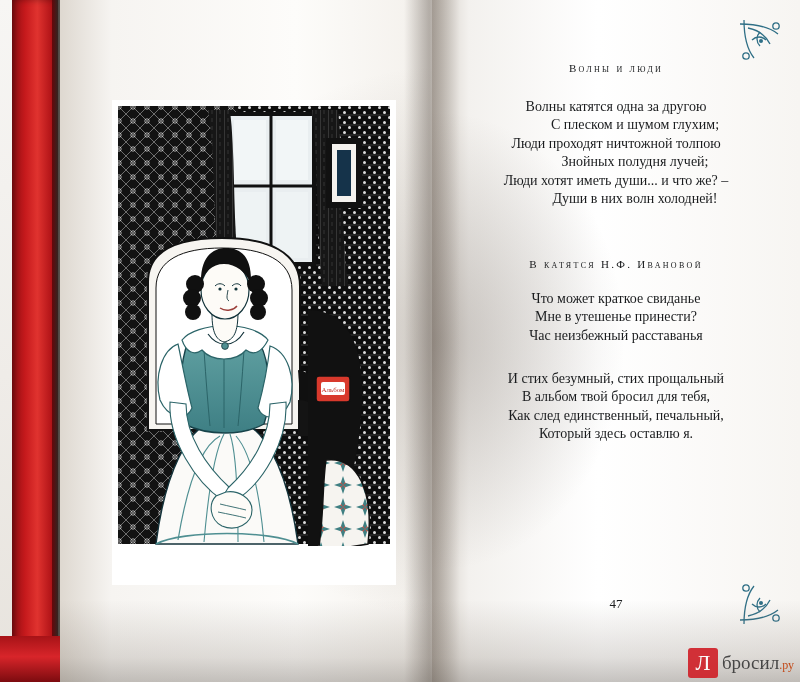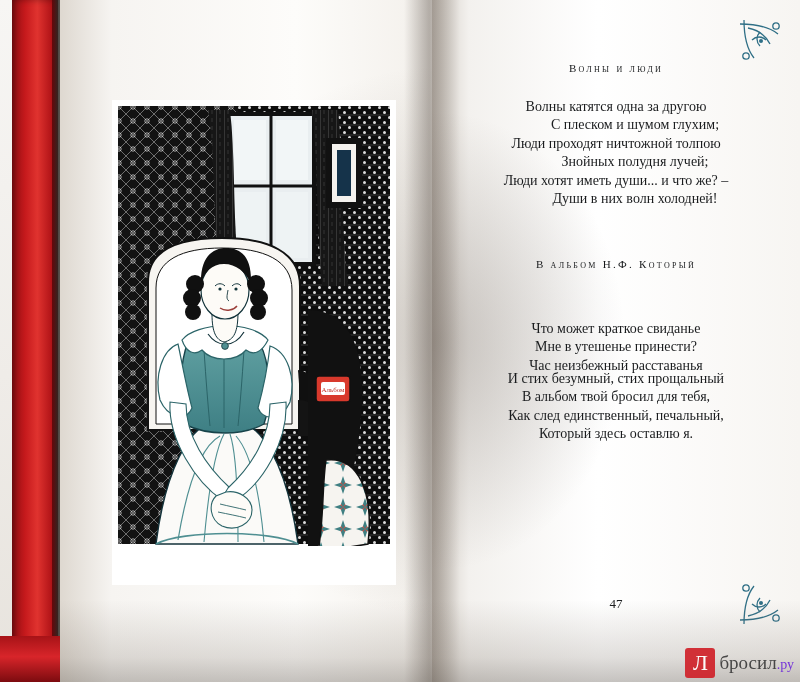--- a/index.html
+++ b/index.html
@@ -162,21 +162,21 @@
     font-size: 22px;
     line-height: 30px;
     text-align: center;
     border-radius: 3px;
   }
   .wm-text {
     font-family: "Liberation Serif", serif;
     font-size: 19px;
     color: #3b3b3b;
   }
-  .wm-text .ru { color: #6d28d9; font-size: 14px; margin-top: 44px; }
+  .wm-text .ru { color: #c2410c; font-size: 12px; margin-top: 44px; }
 </style>
 </head>
 <body>
 
 <div class="photo">
   <div class="backdrop"></div>
 
   <div class="cover"></div>
   <div class="cover-edge"></div>
   <div class="cover-bottom"></div>
@@ -345,23 +345,23 @@
     <div class="poem-block" style="top:98px;">
       <div class="poem-line">Волны катятся одна за другою</div>
       <div class="poem-line indent">С плеском и шумом глухим;</div>
       <div class="poem-line">Люди проходят ничтожной толпою</div>
       <div class="poem-line indent">Знойных полудня лучей;</div>
       <div class="poem-line">Люди хотят иметь души... и что же? –</div>
       <div class="poem-line indent">Души в них волн холодней!</div>
     </div>
 
     <div class="poem-block" style="top:258px;">
-      <div class="poem-title">В альбом Н.Ф. Который</div>
-    </div>
-    <div class="poem-block" style="top:290px;margin-top:30px;">
+      <div class="poem-title">В катятся Н.Ф. Ивановой</div>
+    </div>
+    <div class="poem-block" style="top:290px;">
       <div class="poem-line">Что может краткое свиданье</div>
       <div class="poem-line">Мне в утешенье принести?</div>
       <div class="poem-line">Час неизбежный расставанья</div>
     </div>
     <div class="poem-block" style="top:370px;">
       <div class="poem-line">И стих безумный, стих прощальный</div>
       <div class="poem-line">В альбом твой бросил для тебя,</div>
       <div class="poem-line">Как след единственный, печальный,</div>
       <div class="poem-line">Который здесь оставлю я.</div>
     </div>

